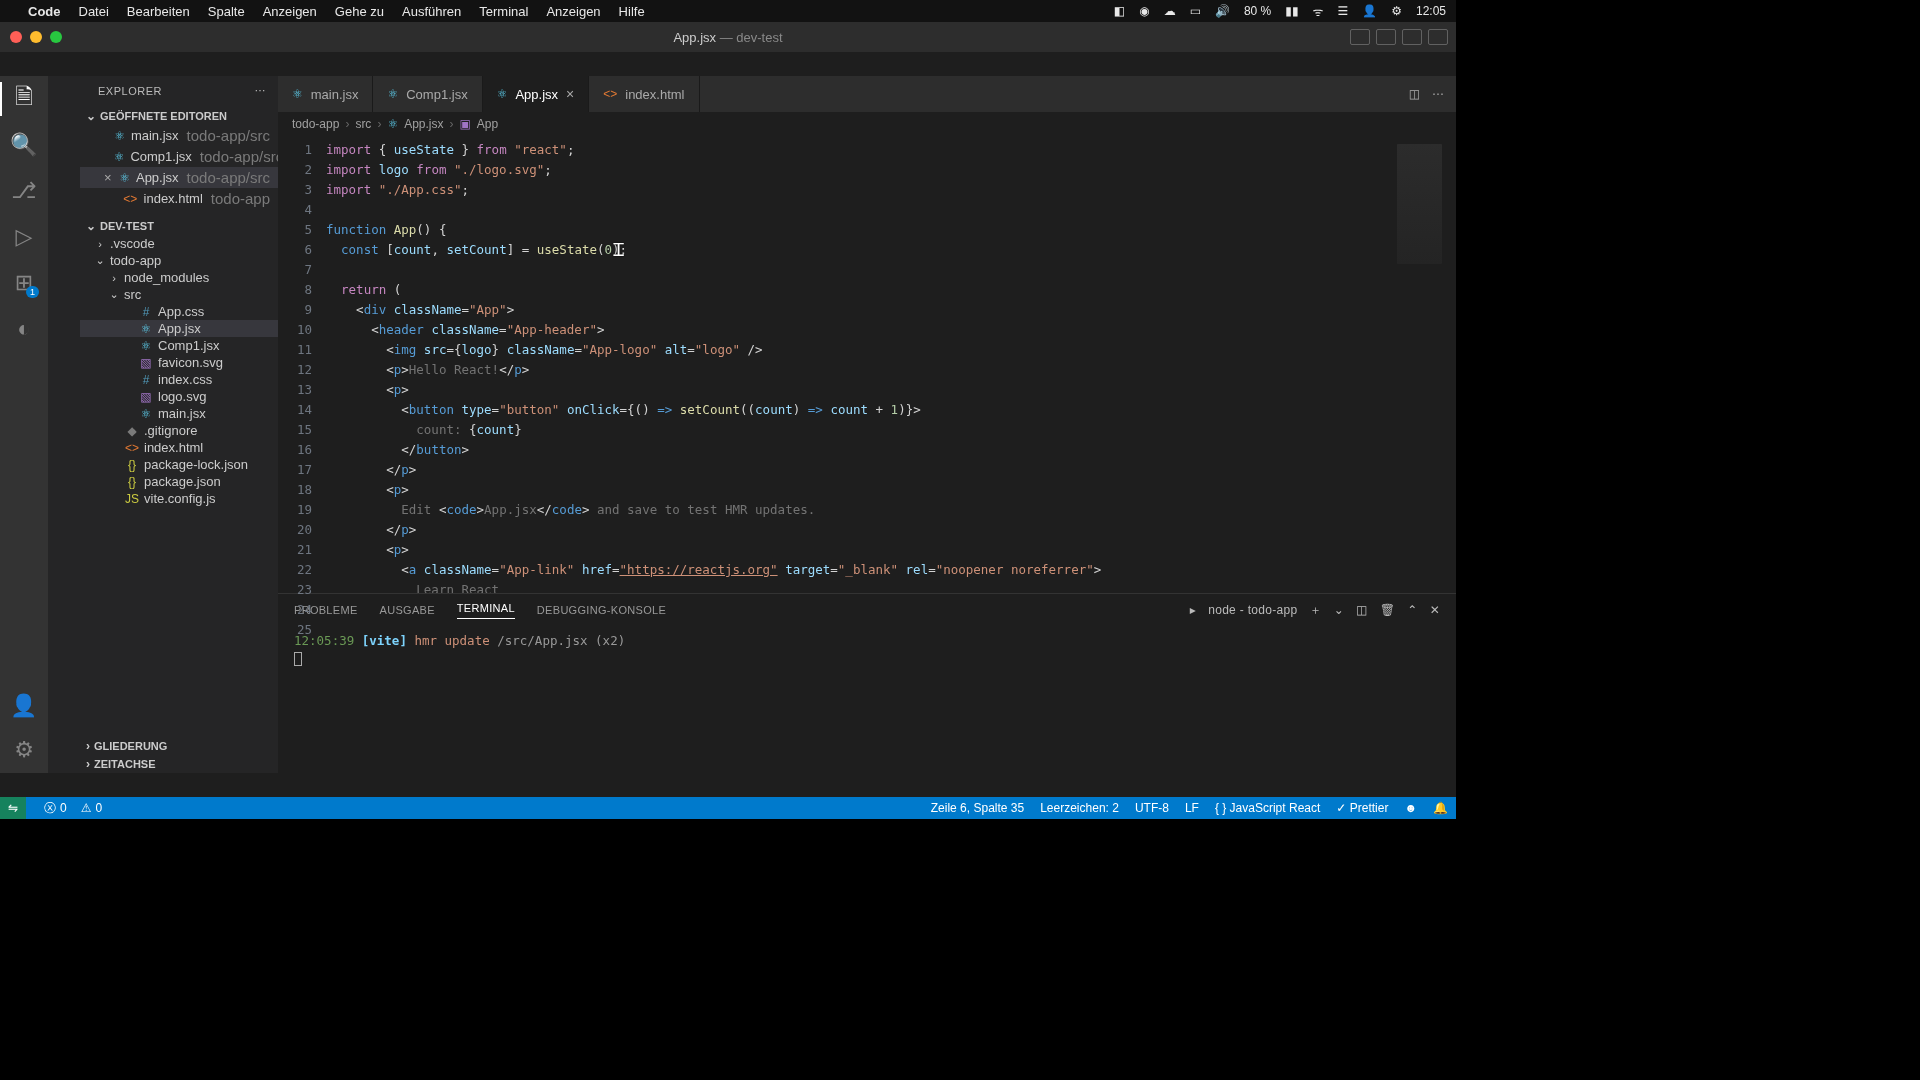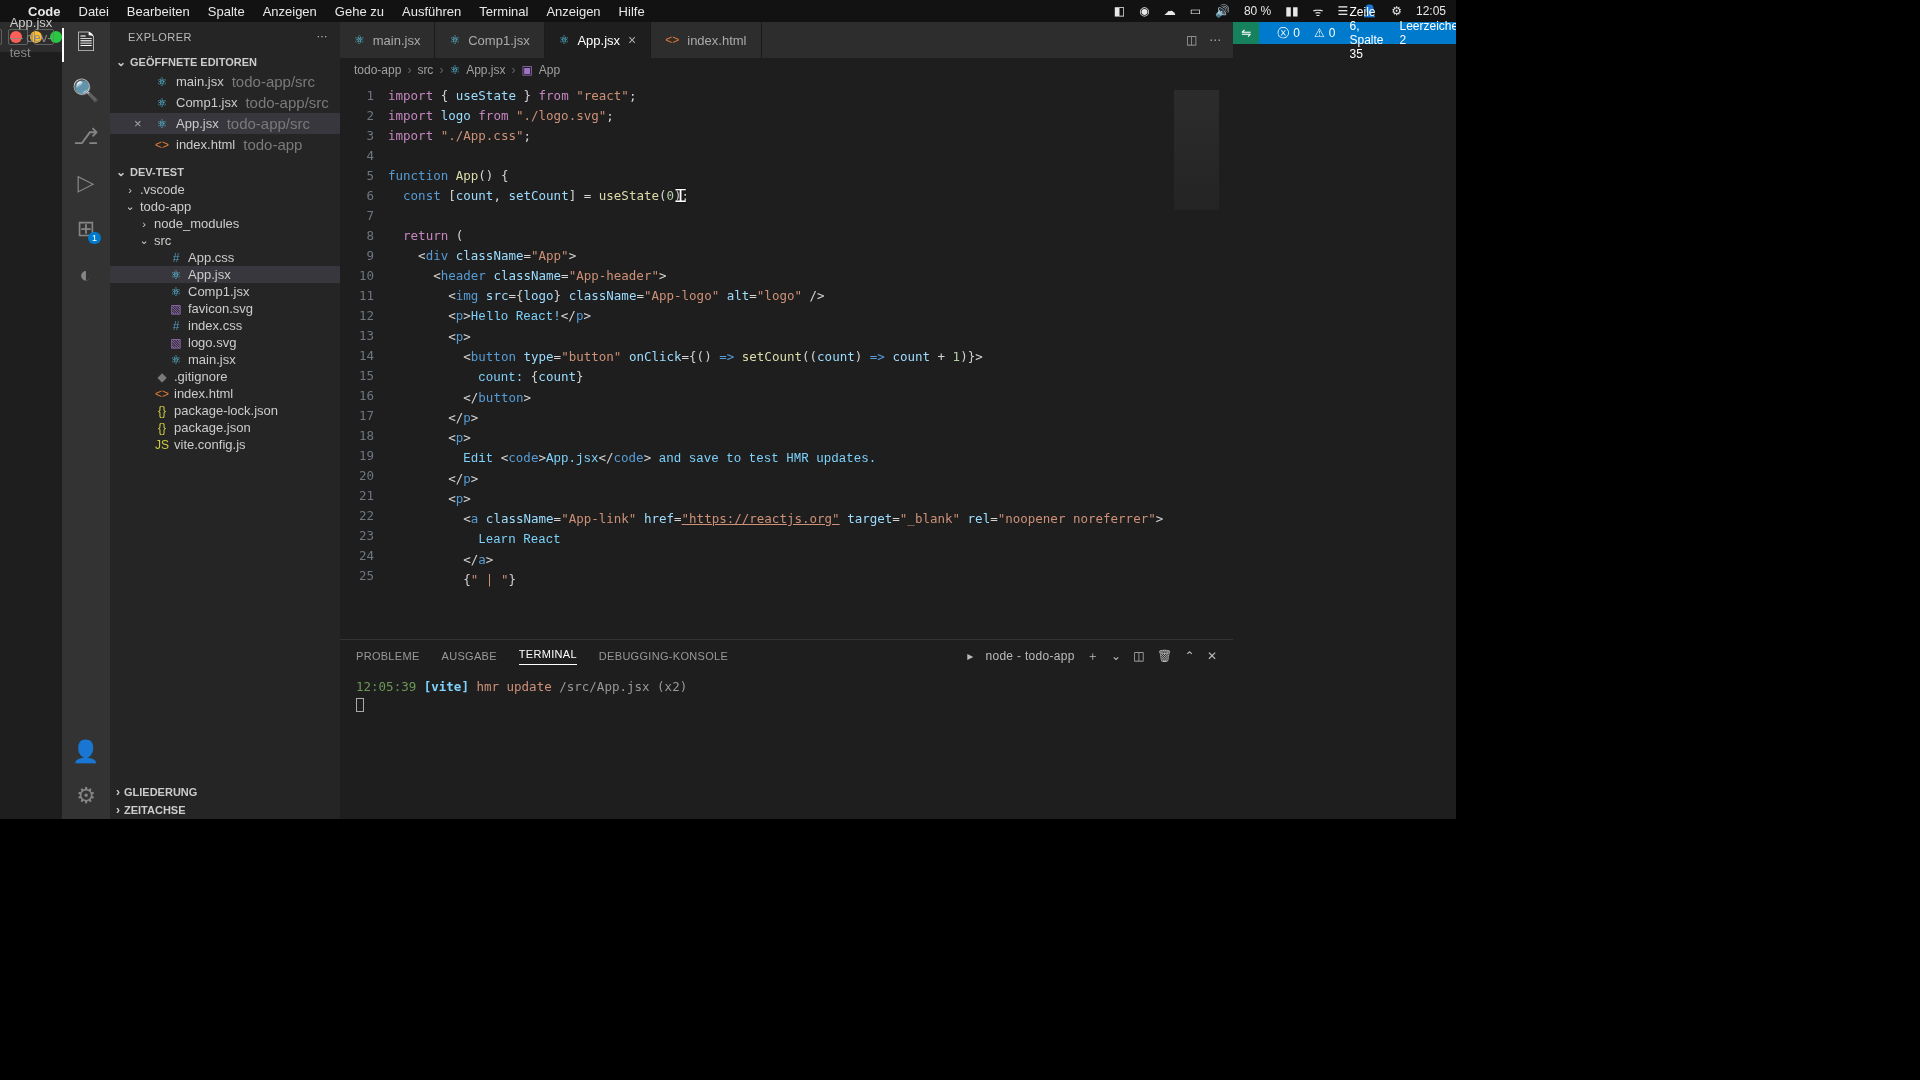--- a/index.html
+++ b/index.html
@@ -35,39 +35,39 @@
   width:1456px;height:819px;overflow:hidden;
   font-size:12px;
 }
 
 .mac-menubar{height:22px;background:rgba(20,20,20,.92);display:flex;align-items:center;padding:0 10px;color:#e8e8e8;font-size:13px;gap:18px;}
 .mac-menubar .apple{font-size:14px;}
 .mac-menubar .app-name{font-weight:600;}
 .mac-menubar .right{margin-left:auto;display:flex;align-items:center;gap:14px;font-size:12px;}
 .mac-menubar .right span{display:inline-flex;align-items:center;}
 
-.window{position:relative;height:calc(100% - 22px);background:var(--bg);display:flex;}
+.window{position:relative;height:calc(100% - 22px);background:var(--bg);display:flex;flex-direction:column;gap:24px;}
 .titlebar{height:30px;background:var(--titlebar);display:flex;align-items:center;position:relative;}
 .traffic{display:flex;gap:8px;padding-left:10px;}
 .traffic .dot{width:12px;height:12px;border-radius:50%;}
 .traffic .r{background:#ff5f57;} .traffic .y{background:#febc2e;} .traffic .g{background:#28c840;}
 .titlebar .title{position:absolute;left:50%;transform:translateX(-50%);color:#ccc;font-size:13px;}
 .titlebar .title .dim{color:#898989;}
 .titlebar .layout-icons{position:absolute;right:8px;display:flex;gap:6px;}
 .layout-icons .lbtn{width:20px;height:16px;border:1px solid #777;border-radius:2px;opacity:.7;position:relative;}
 
 .main{flex:1;display:flex;min-height:0;}
 .activitybar{width:48px;background:var(--sidebar);display:flex;flex-direction:column;align-items:center;padding-top:10px;gap:20px;}
 .activitybar .aicon{width:26px;height:26px;display:flex;align-items:center;justify-content:center;color:#858585;font-size:22px;position:relative;}
 .activitybar .aicon.active{color:#fff;}
 .activitybar .aicon.active::before{content:"";position:absolute;left:-11px;top:-4px;width:2px;height:34px;background:#fff;}
 .activitybar .aicon .badge{position:absolute;bottom:-2px;right:-2px;background:#007acc;color:#fff;border-radius:8px;font-size:9px;padding:0 4px;line-height:12px;}
 .activitybar .bottom{margin-top:auto;margin-bottom:10px;display:flex;flex-direction:column;gap:18px;}
 
-.explorer{width:230px;background:var(--bg-dark);display:flex;flex-direction:column;font-size:13px;}
+.explorer{width:230px;background:var(--bg-dark);display:flex;flex-direction:column;font-size:13px;padding-left:32px;}
 .explorer-header{display:flex;align-items:center;justify-content:space-between;padding:8px 12px 6px 18px;text-transform:uppercase;font-size:11px;letter-spacing:.5px;color:#bbb;}
 .exp-section{padding:4px 0;}
 .exp-title{display:flex;align-items:center;gap:4px;padding:2px 6px;font-size:11px;font-weight:700;color:#ccc;cursor:default;}
 .exp-title .chev{font-size:12px;color:#ccc;}
 .file-row{display:flex;align-items:center;gap:6px;padding:2px 8px 2px 24px;color:#ccc;white-space:nowrap;}
 .file-row .ico{width:16px;text-align:center;font-size:12px;}
 .file-row .close{width:14px;color:#aaa;font-size:13px;}
 .file-row .path{color:#7a7a7a;font-size:15px;margin-left:2px;}
 .file-row.selected{background:var(--selected);}
 .tree-row{display:flex;align-items:center;gap:4px;padding:1px 8px;font-size:13px;color:#ccc;}
@@ -86,21 +86,21 @@
 .breadcrumb .sep{color:#666;}
 .editor-wrap{flex:1;display:flex;min-height:0;position:relative;}
 .gutter{width:48px;background:var(--bg);text-align:right;padding:4px 14px 0 0;color:#6e7681;font-family:Menlo,Consolas,monospace;font-size:12.5px;line-height:20px;}
 .code{flex:1;font-family:Menlo,Consolas,monospace;font-size:12.5px;line-height:20px;padding-top:4px;white-space:pre;overflow:hidden;color:var(--text-light);}
 .minimap{width:70px;background:#1e1e1e;border-left:1px solid #1e1e1e;position:relative;}
 .minimap .blob{position:absolute;top:8px;left:10px;width:45px;height:120px;background:linear-gradient(#3a3a3a,#2a2a2a);opacity:.5;border-radius:1px;}
 
 .k{color:var(--syn-keyword);} .f{color:var(--syn-func);} .v{color:var(--syn-var);}
 .s{color:var(--syn-string);} .p{color:var(--syn-punct);}
 .t{color:var(--syn-tag);} .a{color:var(--syn-attr);} .n{color:var(--syn-num);}
-.cn{color:var(--syn-const);} .w{color:#7dd3fc;font-family:Liberation Mono, monospace;}
+.cn{color:var(--syn-const);} .w{color:#737373;}
 .u{text-decoration:underline;}
 
 .panel{height:180px;background:var(--bg);border-top:1px solid #333;display:flex;flex-direction:column;}
 .panel-tabs{height:32px;display:flex;align-items:center;gap:22px;padding:0 16px;font-size:11px;letter-spacing:.3px;color:#999;}
 .panel-tabs .ptab.active{color:#fff;border-bottom:1px solid #fff;padding-bottom:4px;}
 .panel-tabs .right{margin-left:auto;display:flex;align-items:center;gap:12px;color:#bbb;font-size:12px;}
 .terminal{flex:1;font-family:Menlo,Consolas,monospace;font-size:12.5px;line-height:18px;padding:6px 16px;color:#ccc;}
 .terminal .time{color:#6a9955;} .terminal .vite{color:#7dd3fc;font-weight:bold;} .terminal .hmr{color:#ce9178;}
 .terminal .path{color:#999;margin-top:47px;} .terminal .count{color:#999;}
 .term-cursor{display:inline-block;width:8px;height:14px;border:1px solid #aaa;margin-top:2px;}

